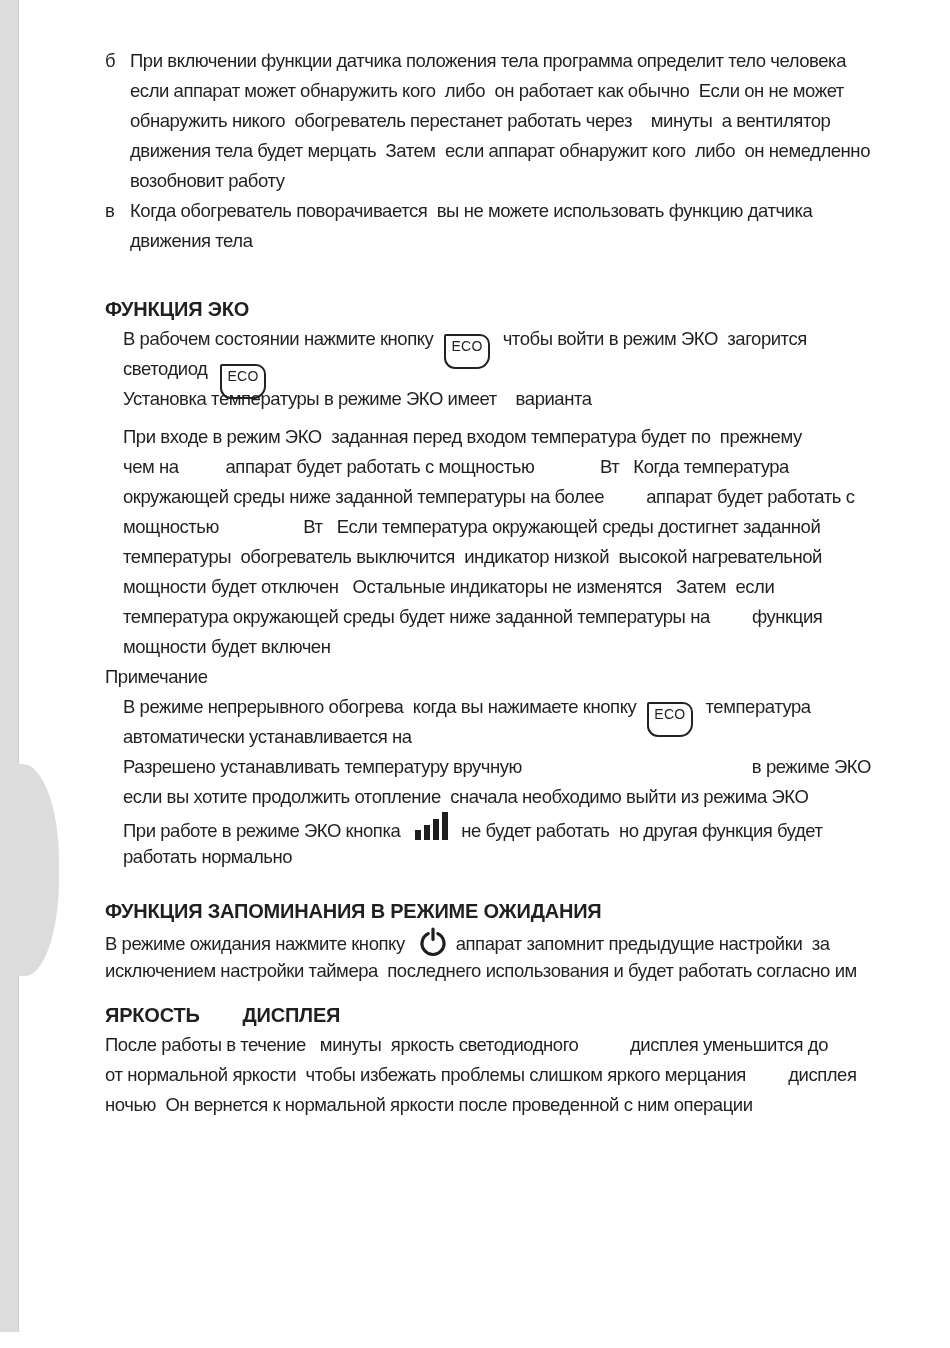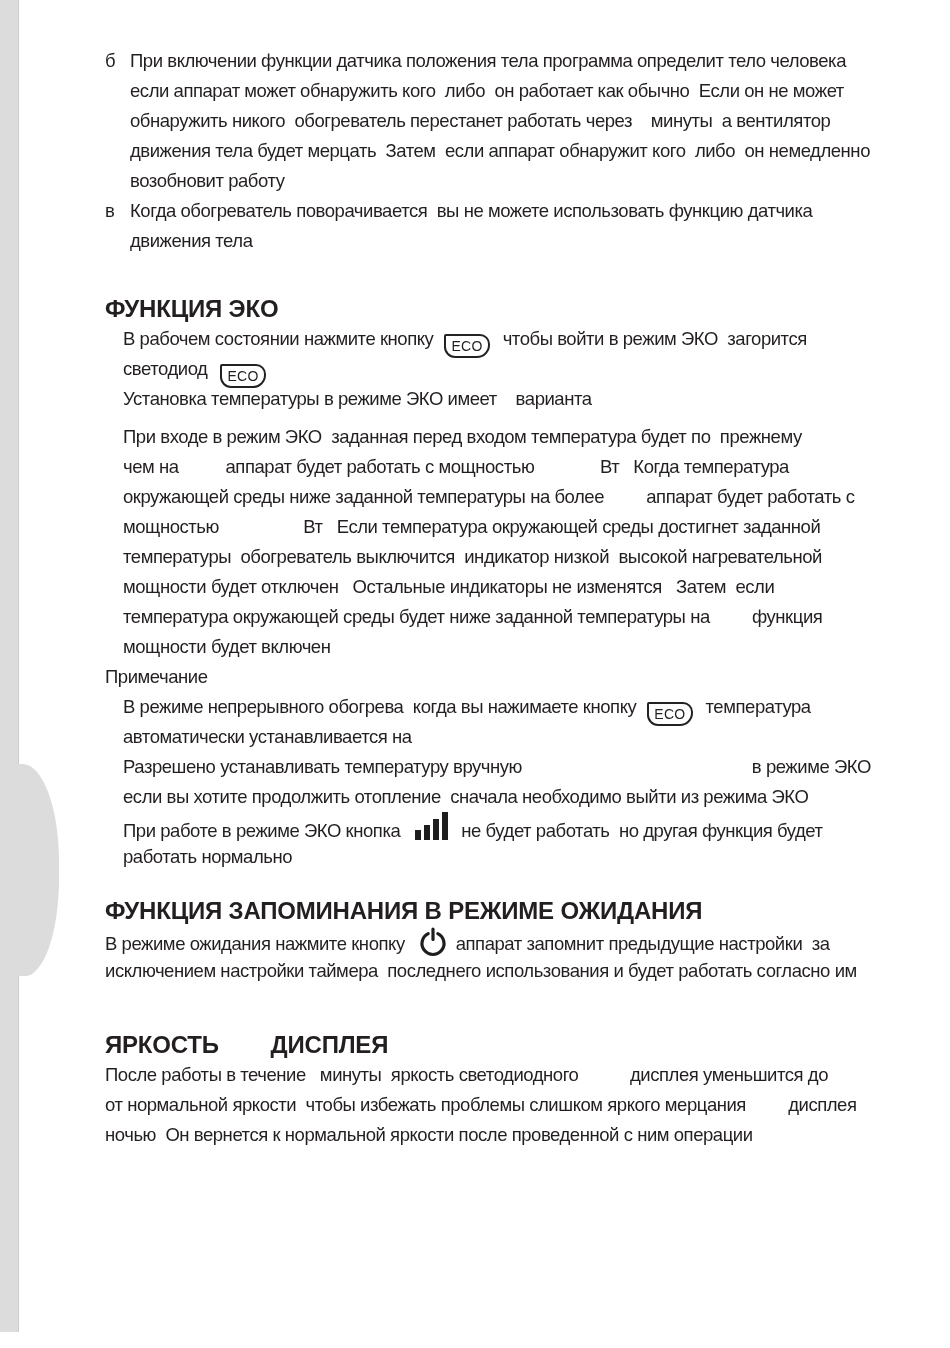--- a/index.html
+++ b/index.html
@@ -20,31 +20,31 @@
   .content {
     position:absolute; left:105px; top:46px; width:800px;
     font-size:18.5px; letter-spacing:-0.45px;
   }
   .line { white-space:pre; height:30px; line-height:30px; }
   .ind  { padding-left:18px; }
   .li   { display:flex; }
   .li .marker { width:25px; flex:none; height:30px; line-height:30px; }
   .li .li-lines { flex:1; min-width:0; }
   .heading {
-    font-weight:bold; font-size:24px; letter-spacing:-0.2px;
+    font-weight:bold; font-size:20px; letter-spacing:-0.2px;
     white-space:pre; height:30px; line-height:30px;
   }
   .mt-eco        { margin-top:38px; }
   .mt-para       { margin-top:8px; }
   .mt-memory     { margin-top:24px; }
-  .mt-brightness { margin-top:44px; }
+  .mt-brightness { margin-top:14px; }
 
   
   .eco-icon {
-    display:inline-block; box-sizing:border-box; height:24px;
+    display:inline-block; box-sizing:border-box; height:35px;
     border:2px solid #222222; border-radius:2px 10px 13px 11px;
     padding:0 5px; margin:0 13px 0 11px;
     font-size:14px; line-height:20px; letter-spacing:0.3px;
     vertical-align:-6px; font-weight:normal;
   }
   .eco-icon.small { margin:0 10px 0 13px; }
 
   
   .bars-icon {
     display:inline-flex; align-items:flex-end; gap:3px;

